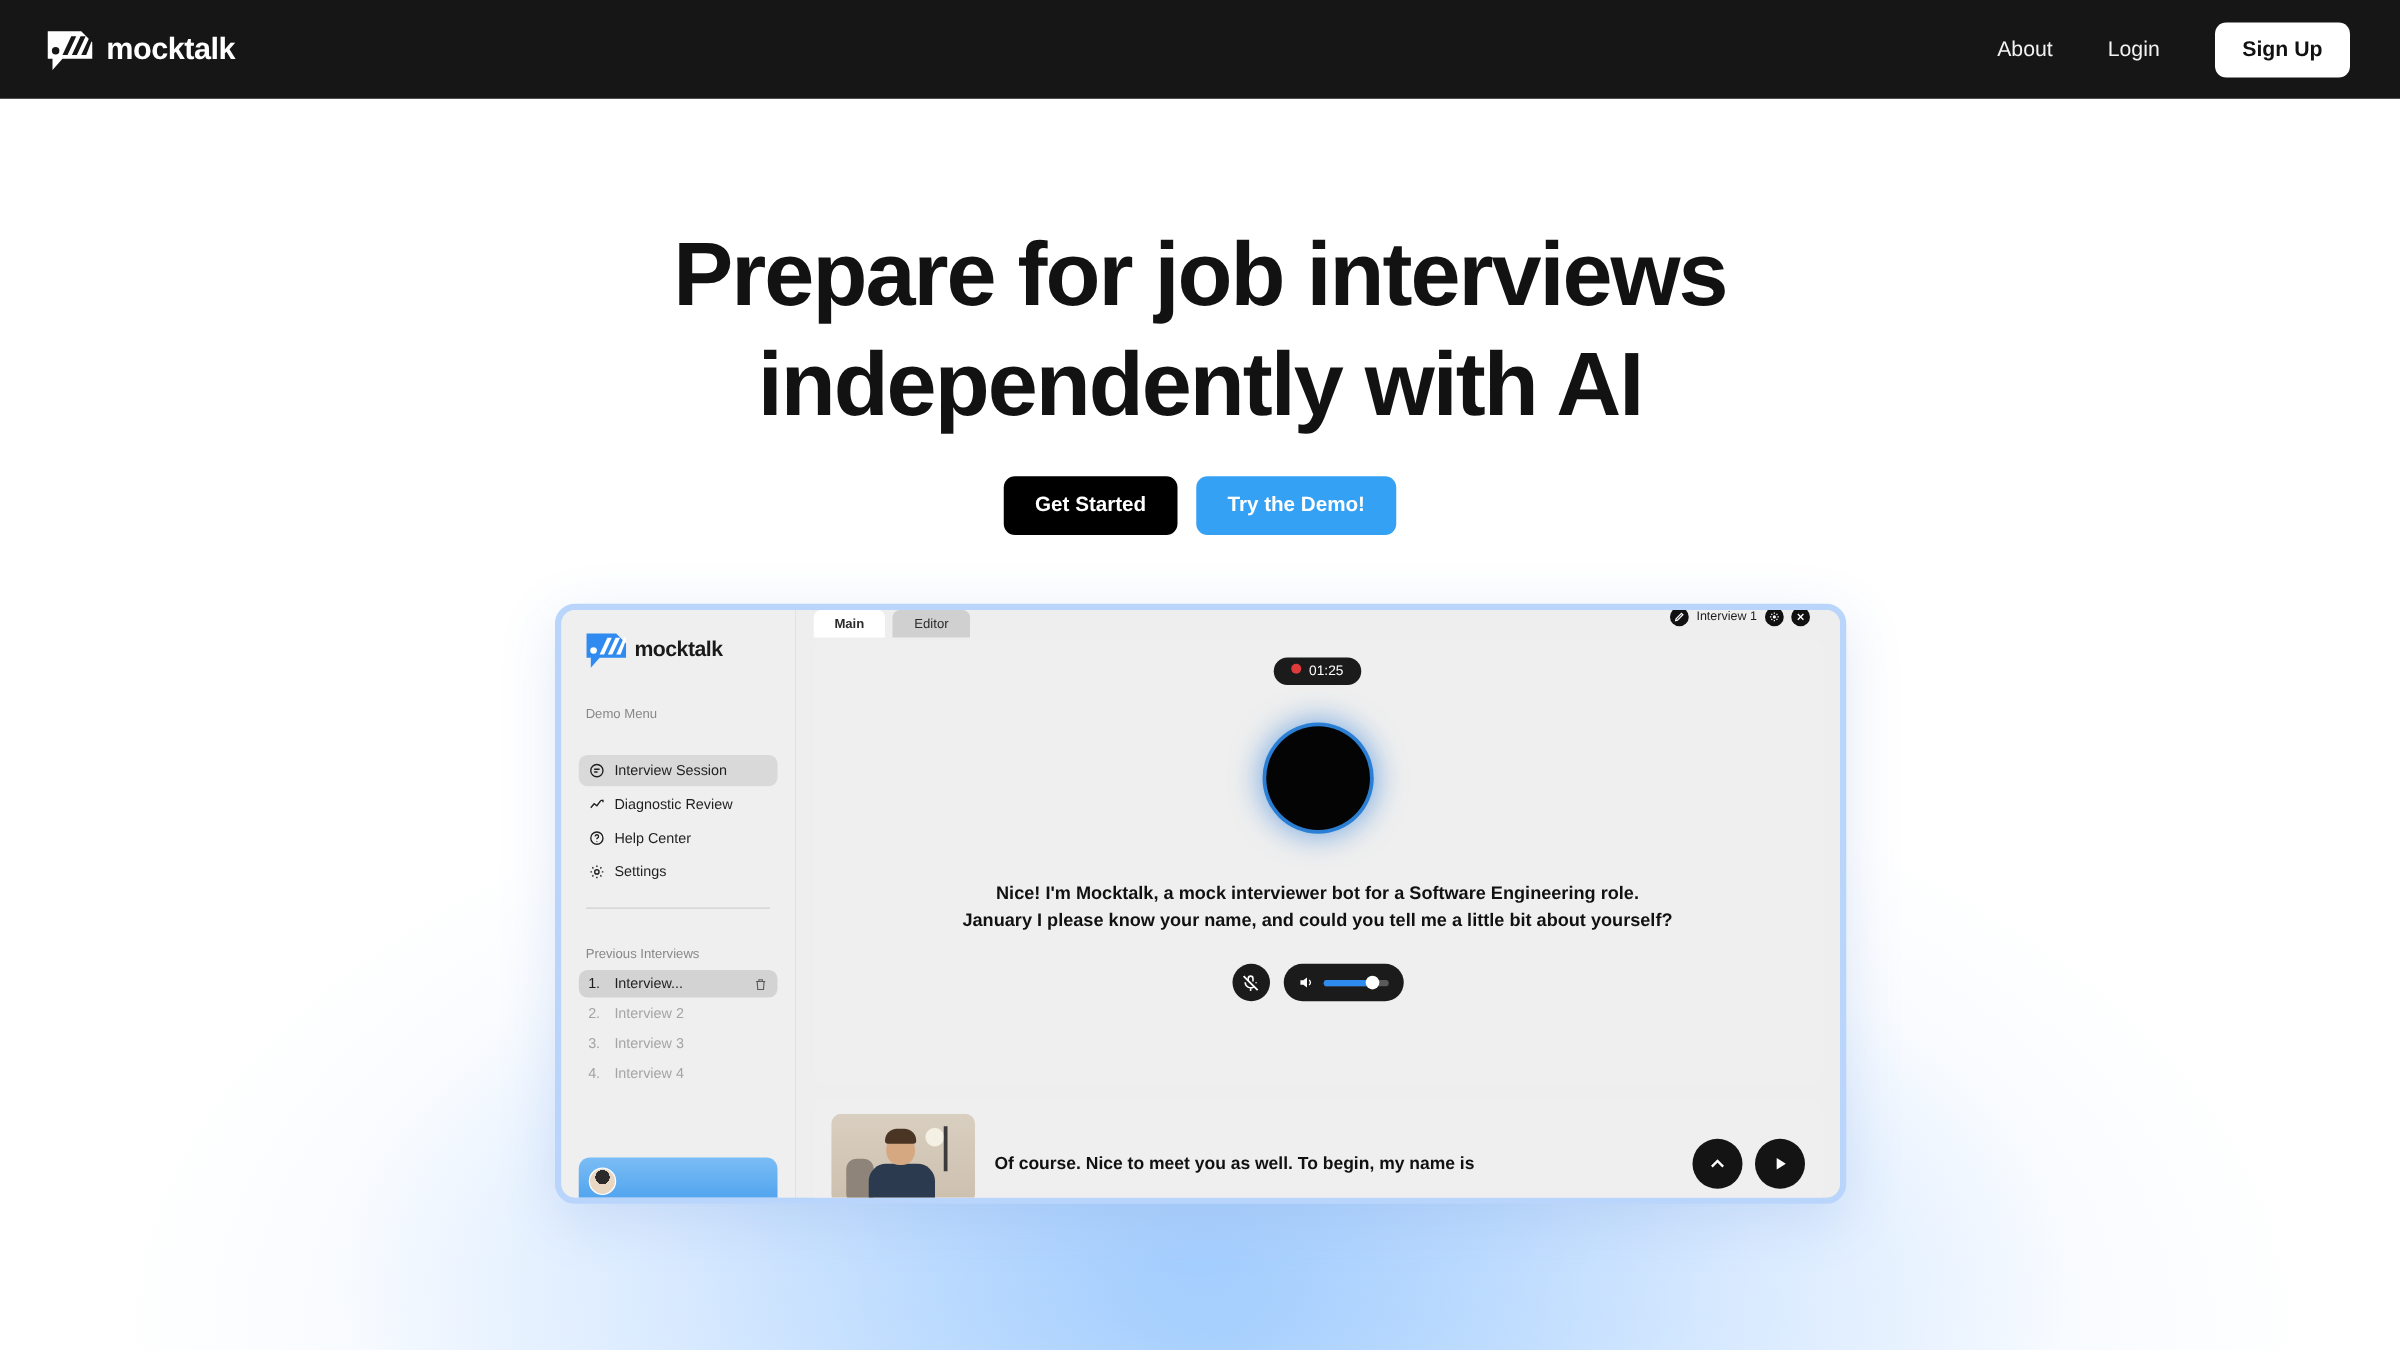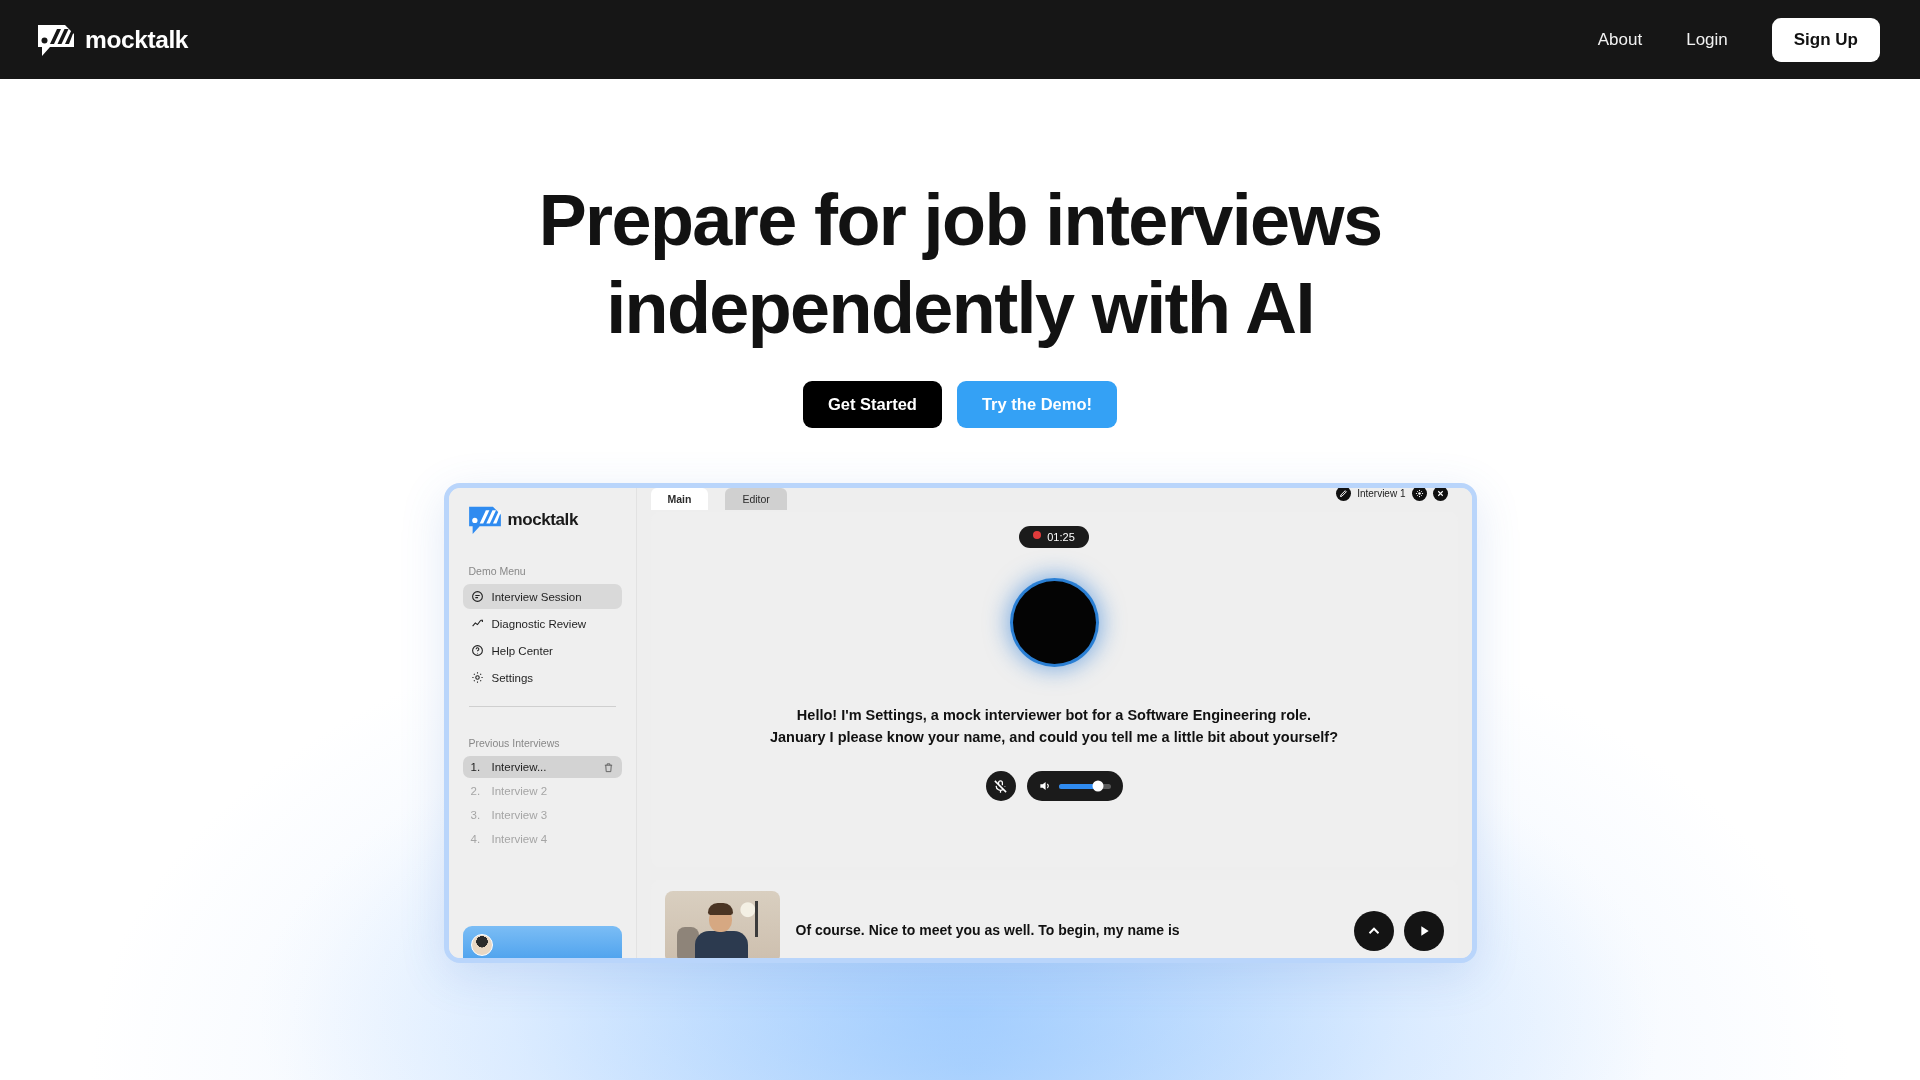--- a/index.html
+++ b/index.html
@@ -172,21 +172,21 @@
     display: flex;
     align-items: center;
     gap: 8px;
     padding: 6px 8px;
     border-radius: 7px;
     font-size: 11.5px;
     color: #1f1f1f;
     cursor: pointer;
     margin-bottom: 2px;
   }
-  .mk-item.active { background: #d9d9d9; font-weight: 500; }
+  .mk-item.active { background: #d9d9d9; font-weight: 500; margin-top: 20px; }
   .mk-item .ic { width: 13px; height: 13px; flex: 0 0 13px; display: block; }
 
   .mk-divider {
     height: 1px;
     background: #cfcfcf;
     margin: 14px 6px 0 6px;
   }
   .mk-prev-item {
     display: flex;
     align-items: center;
@@ -233,21 +233,21 @@
     position: relative;
     min-width: 0;
   }
   .mk-topbar {
     height: 34px;
     display: flex;
     align-items: flex-end;
     padding: 0 12px 0 14px;
     position: relative;
   }
-  .mk-tabs { display: flex; align-items: flex-end; gap: 17px; }
+  .mk-tabs { display: flex; align-items: flex-end; gap: 6px; }
   .mk-tab {
     font-size: 10.5px;
     padding: 5px 17px 5px;
     border-radius: 6px 6px 0 0;
     background: #d0d0d0;
     color: #2b2b2b;
     cursor: pointer;
   }
   .mk-tab.active { background: #ffffff; font-weight: 600; }
   .mk-topright {
@@ -571,21 +571,21 @@
 
         <div class="mk-stage">
           <div class="mk-timer">
             <span class="rec-dot"></span>
             <span>01:25</span>
           </div>
 
           <div class="mk-orb"></div>
 
           <div class="mk-bot-text">
-            <span>Hello! I'm Settings, a mock interviewer bot for a Software Engineering role.</span><br>
+            <span>Nice! I'm Mocktalk, a mock interviewer bot for a Software Engineering role.</span><br>
             <span>January I please know your name, and could you tell me a little bit about yourself?</span>
           </div>
 
           <div class="mk-controls">
             <div class="mk-mic-btn">
               <svg width="15" height="15" viewBox="0 0 24 24" fill="none" stroke="#ffffff" stroke-width="2">
                 <path d="M9 9V6a3 3 0 016 0v4"></path>
                 <path d="M5 11a7 7 0 0011 5.7M19 11v1"></path>
                 <path d="M12 19v3"></path>
                 <path d="M3 3l18 18" stroke-width="2.4"></path>

